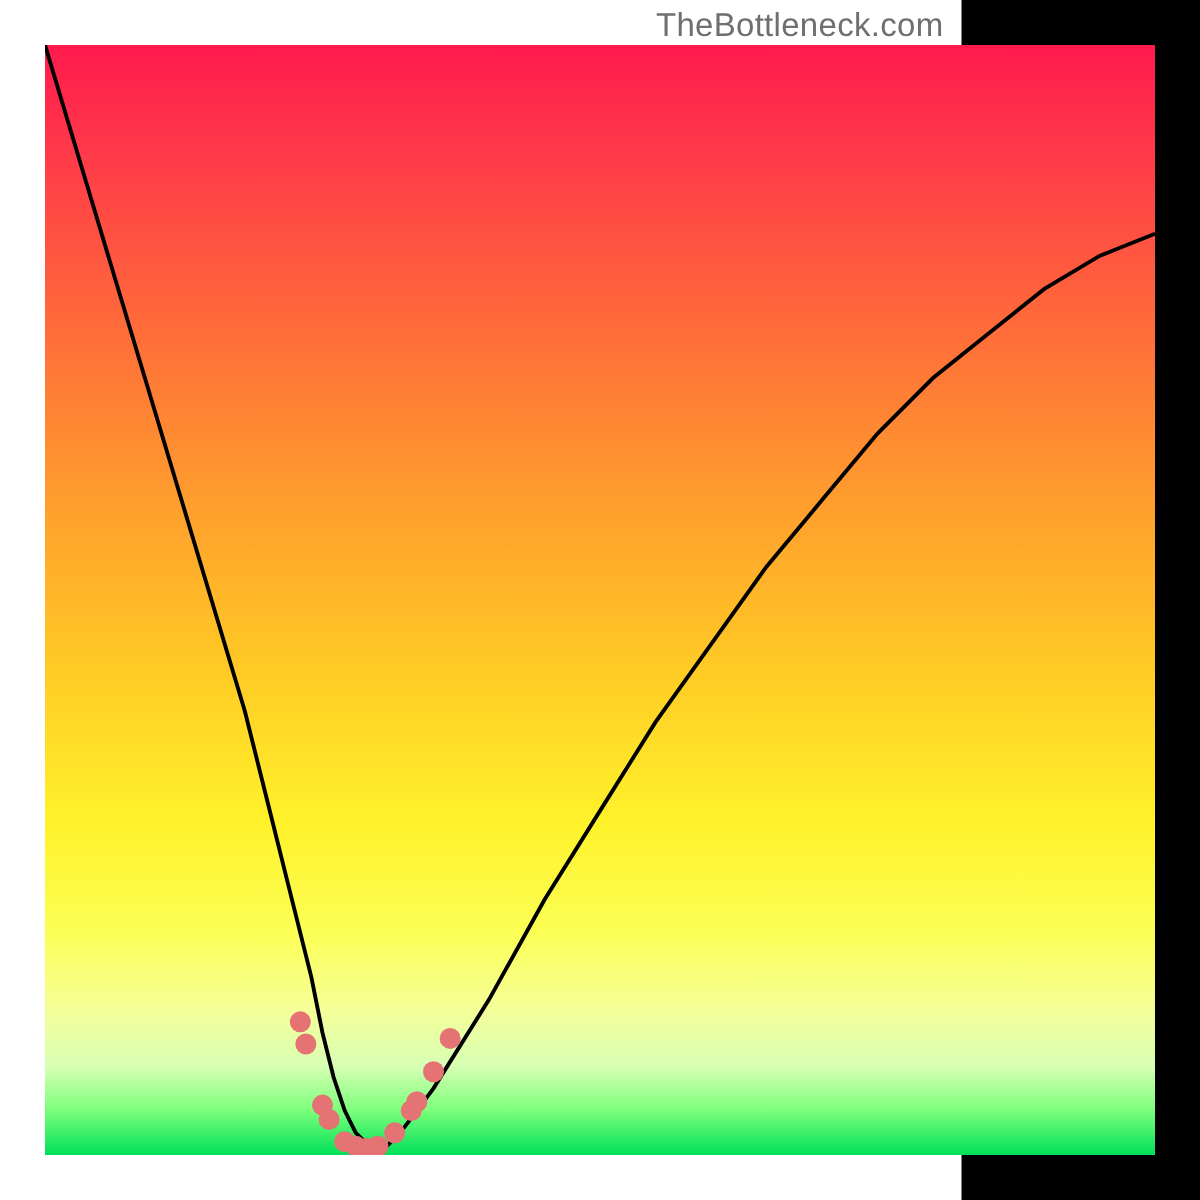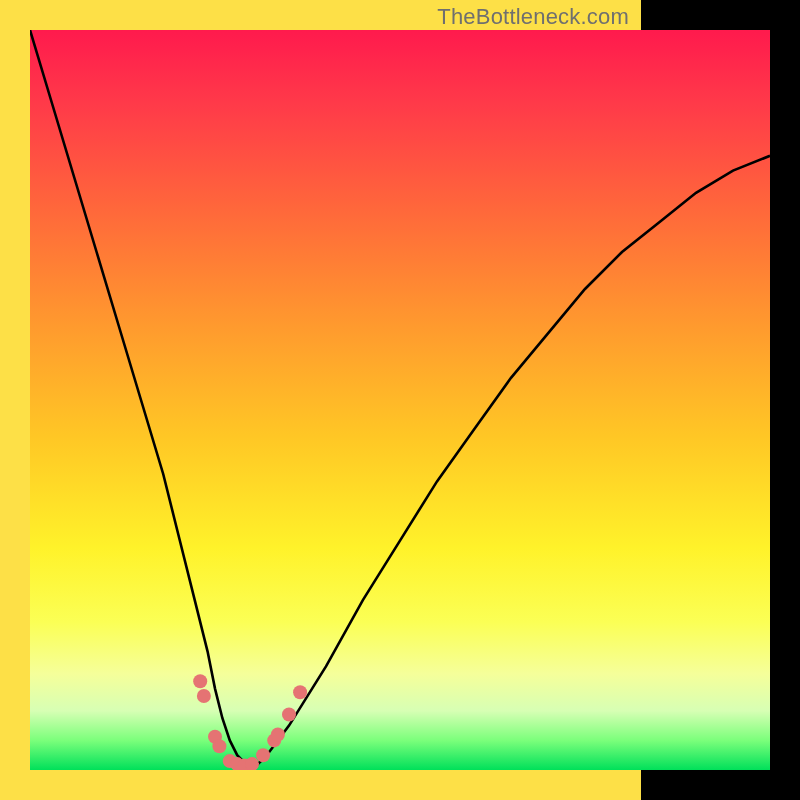--- a/index.html
+++ b/index.html
@@ -8,21 +8,21 @@
     width: 800px;
     height: 800px;
     background: #000;
     font-family: Arial, Helvetica, sans-serif;
     overflow: hidden;
   }
   .frame {
     position: absolute;
     left: 0; top: 0;
     width: 641px; height: 800px;
-    background: #fde047;
+    background: #ffffff;
   }
   .plot {
     position: absolute;
     left: 30px;
     top: 30px;
     width: 740px;
     height: 740px;
     background: linear-gradient(to bottom,
       #ff1a4d 0%,
       #ff3a49 10%,

